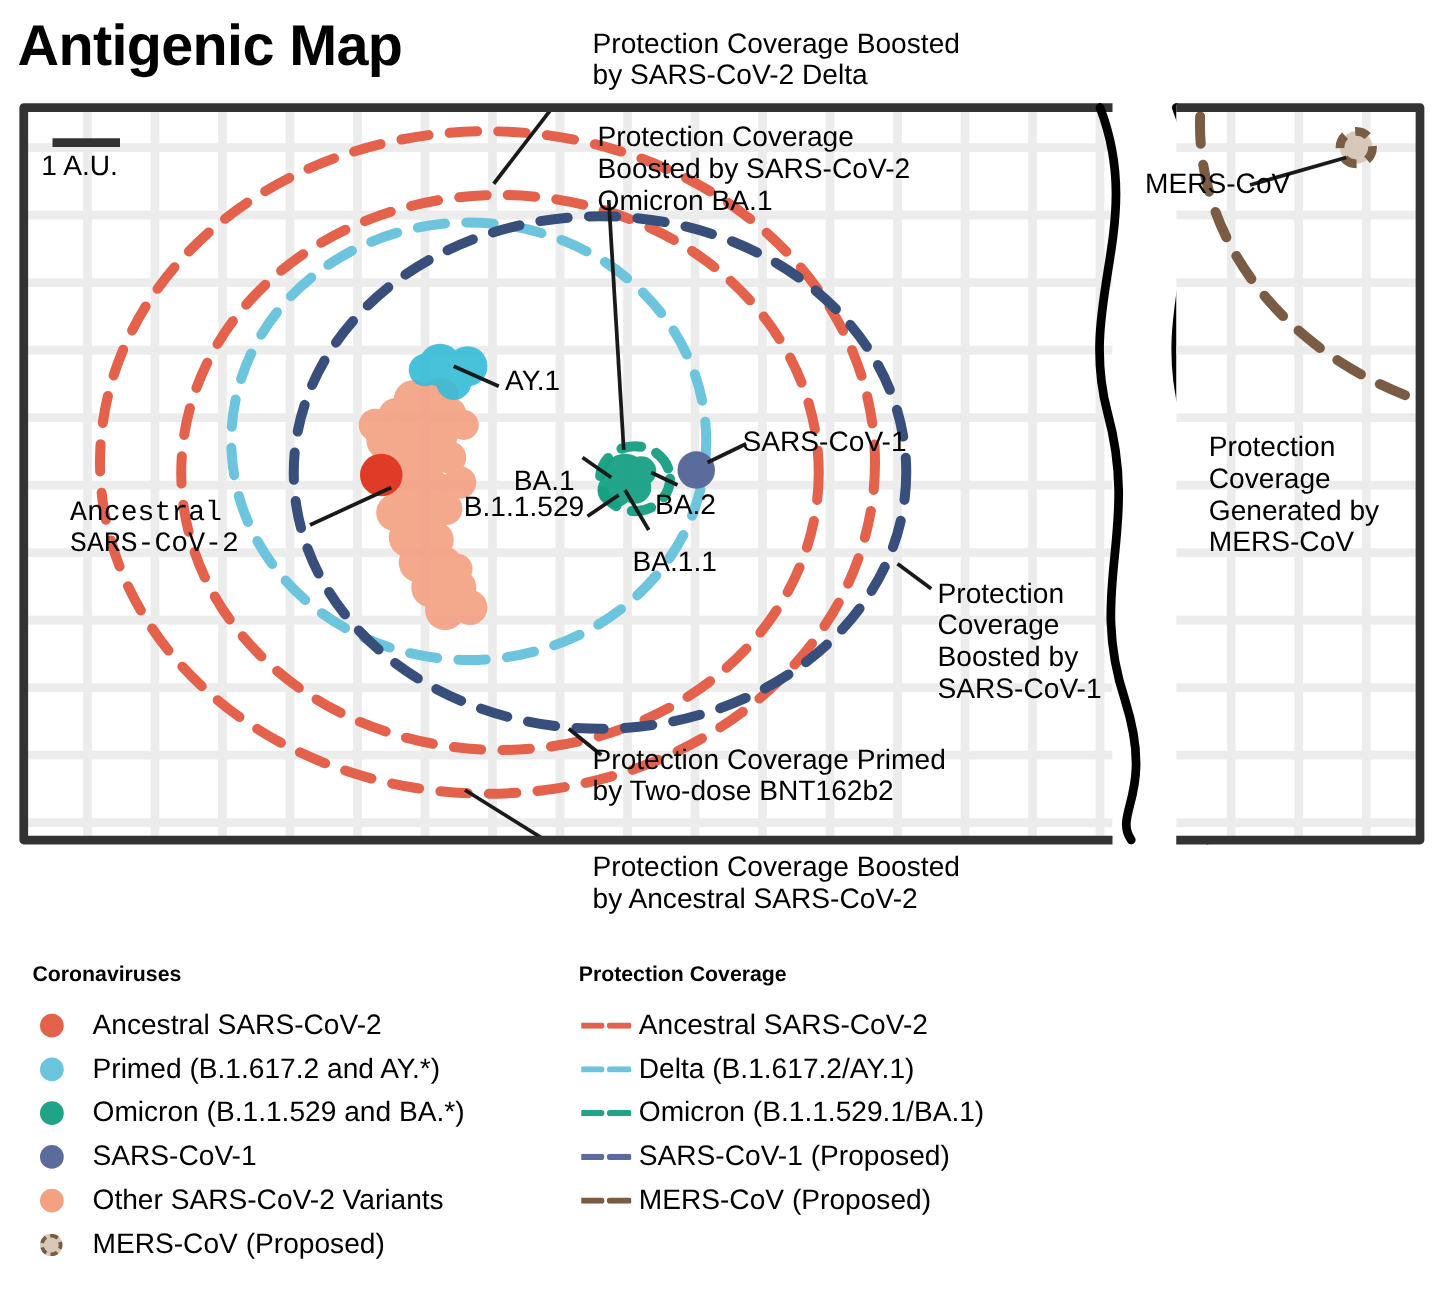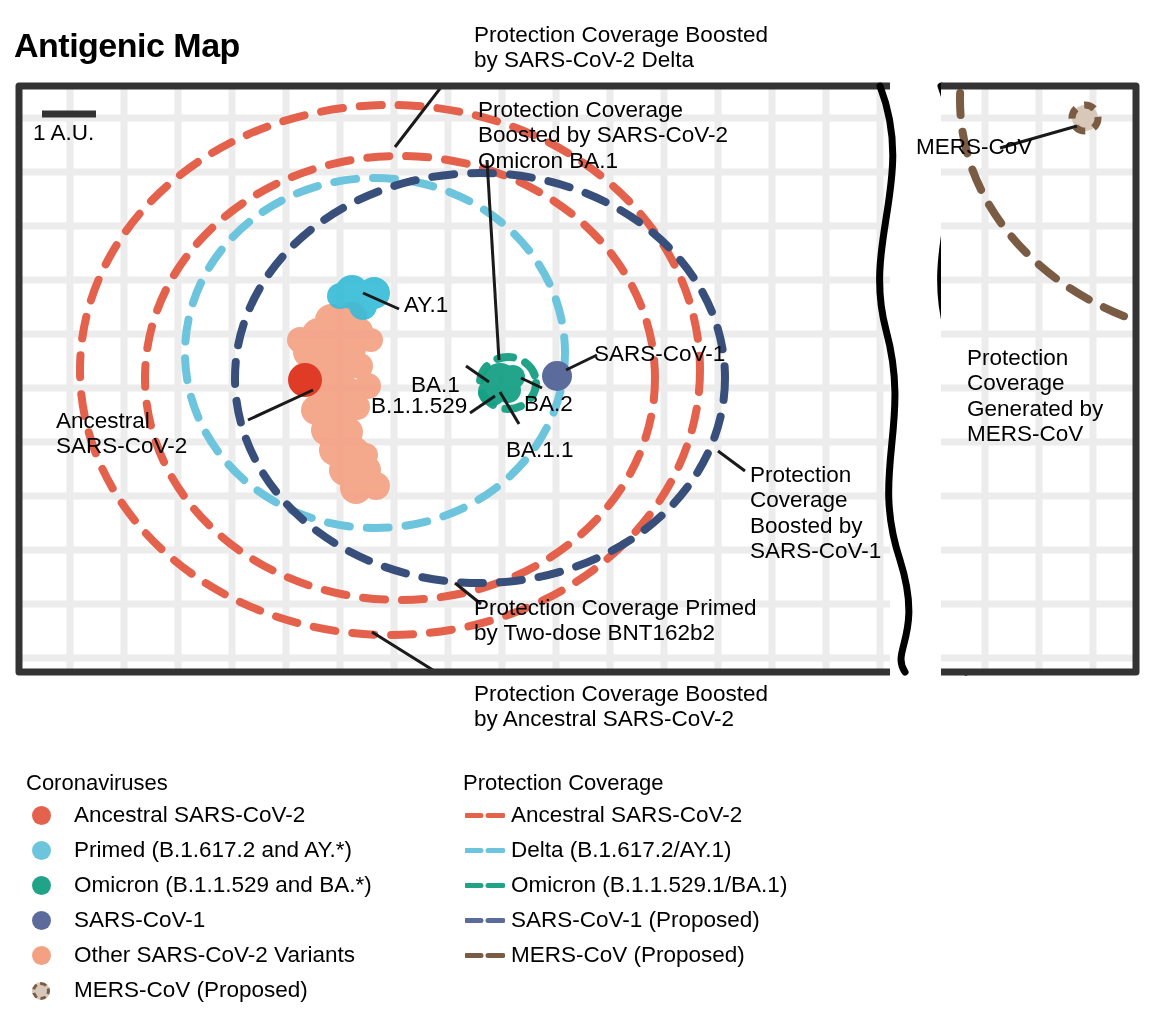--- a/index.html
+++ b/index.html
@@ -11,41 +11,41 @@
     width: 1153px;
     height: 1031px;
     position: relative;
     font-family: "Liberation Sans", sans-serif;
     color: #000000;
     overflow: hidden;
   }
   #page-title {
     position: absolute;
     left: 14px;
-    top: 28px;
-    font-size: 34px;
+    top: 12px;
+    font-size: 46px;
     font-weight: bold;
     letter-spacing: -0.5px;
     line-height: 1.05;
   }
   .map-svg {
     position: absolute;
     left: 0;
     top: 0;
   }
   
   .legend-block {
     position: absolute;
   }
   #legend-coronaviruses { left: 26px; top: 770px; }
   #legend-protection    { left: 463px; top: 770px; }
   .legend-title {
-    font-size: 22px;
-    font-weight: normal;
-    margin-bottom: 2px;
+    font-size: 17px;
+    font-weight: bold;
+    margin-bottom: 13px;
   }
   .legend-row {
     display: flex;
     align-items: center;
     height: 35px;
   }
   .swatch-dot-wrap {
     width: 48px;
     display: flex;
     align-items: center;
@@ -279,21 +279,21 @@
 <div class="anno" style="left:411px; top:351px;margin-top:21px;">BA.1</div>
 
 <div class="anno" style="left:524px; top:391px;text-align:right;">BA.2</div>
 
 <div class="anno" style="left:506px; top:437px;">BA.1.1</div>
 
 <div class="anno" style="left:371px; top:393px;">B.1.1.529</div>
 
 <div class="anno" style="left:594px; top:341px;">SARS-CoV-1</div>
 
-<div class="anno" style="left:56px; top:408px;">Ancestral
+<div class="anno" style="left:56px; top:398px;font-family:Liberation Mono, monospace;">Ancestral
 SARS-CoV-2</div>
 
 <div class="anno" style="left:916px; top:134px;">MERS-CoV</div>
 
 <div class="legend-block" id="legend-coronaviruses">
   <div class="legend-title">Coronaviruses</div>
 
   <div class="legend-row">
     <span class="swatch-dot-wrap">
       <span class="swatch-dot" style="background:#e4614c;"></span>

